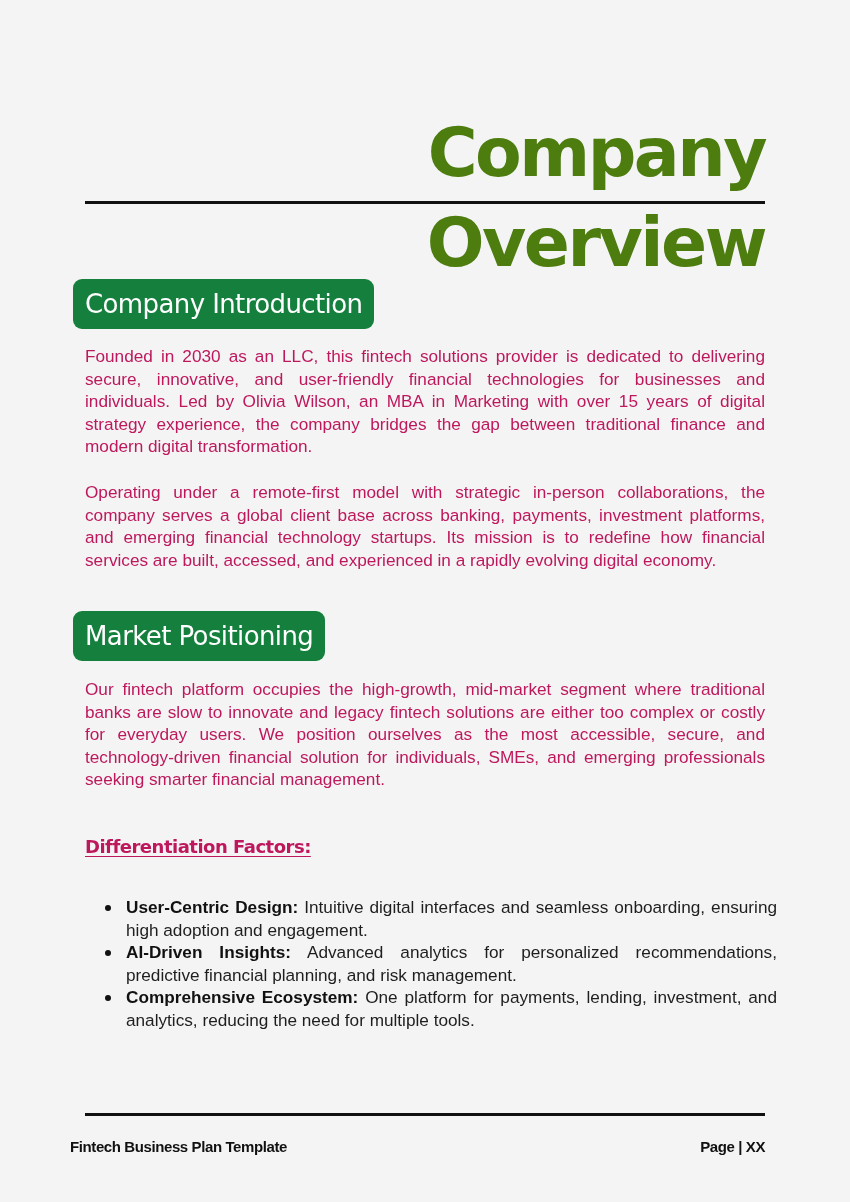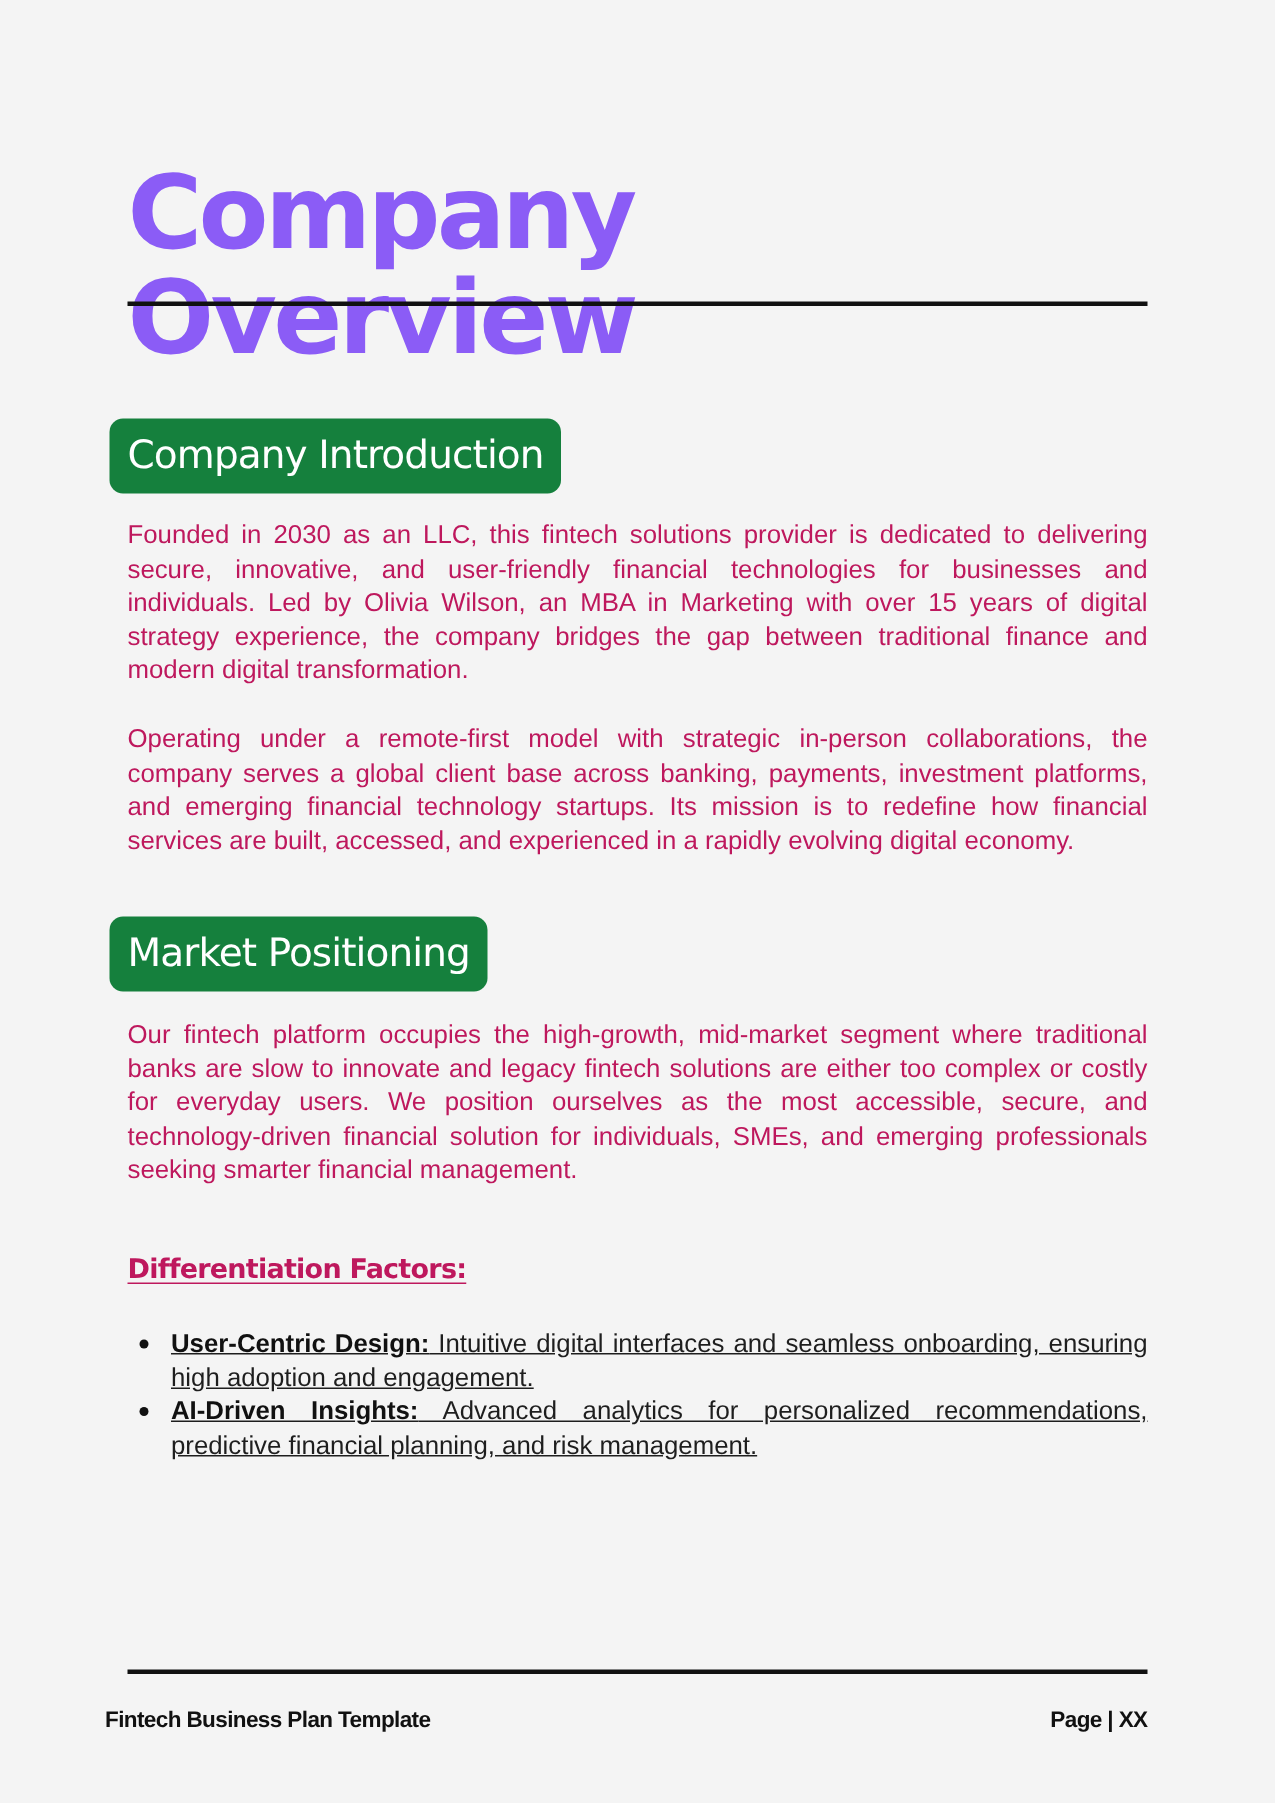--- a/index.html
+++ b/index.html
@@ -13,27 +13,27 @@
       position: relative;
       overflow: hidden;
       font-family: "Liberation Sans", sans-serif;
       color: #1e1e1e;
     }
     .page-title {
       position: absolute;
       left: 85px;
       width: 680px;
       top: 108px;
-      text-align: left;
+      text-align: right;
       font-family: "DejaVu Sans", sans-serif;
       font-weight: bold;
       font-size: 68px;
-      line-height: 70px;
+      line-height: 90px;
       letter-spacing: -2.5px;
-      color: #8b5cf6;
+      color: #4d7c0f;
       margin: 0;
     }
     .title-rule {
       position: absolute;
       left: 85px;
       top: 201px;
       width: 680px;
       height: 3px;
       background: #111;
     }
@@ -73,24 +73,23 @@
       letter-spacing: -0.5px;
       text-decoration: underline;
       text-underline-offset: 3px;
       color: #be185d;
     }
     .factor-list {
       position: absolute;
       left: 85px;
       top: 884px;
       width: 680px;
-      margin: 0;
+      margin: 12px;
       padding: 0;
       list-style: none;
-      text-decoration: underline;
     }
     .factor-item {
       position: relative;
       padding-left: 29px;
       font-size: 17.2px;
       line-height: 22.6px;
       text-align: justify;
       text-align-last: left;
     }
     .factor-item .bullet {
@@ -144,17 +143,21 @@
 
 <ul class="factor-list">
   <li class="factor-item">
     <span class="bullet"></span>
     <span class="label">User-Centric Design:</span><span> Intuitive digital interfaces and seamless onboarding, ensuring high adoption and engagement.</span>
   </li>
   <li class="factor-item">
     <span class="bullet"></span>
     <span class="label">AI-Driven Insights:</span><span> Advanced analytics for personalized recommendations, predictive financial planning, and risk management.</span>
   </li>
+  <li class="factor-item">
+    <span class="bullet"></span>
+    <span class="label">Comprehensive Ecosystem:</span><span> One platform for payments, lending, investment, and analytics, reducing the need for multiple tools.</span>
+  </li>
 </ul>
 
 <div class="footer-rule"></div>
 <div class="footer-left">Fintech Business Plan Template</div>
 <div class="footer-right">Page | XX</div>
 
 </body></html>

